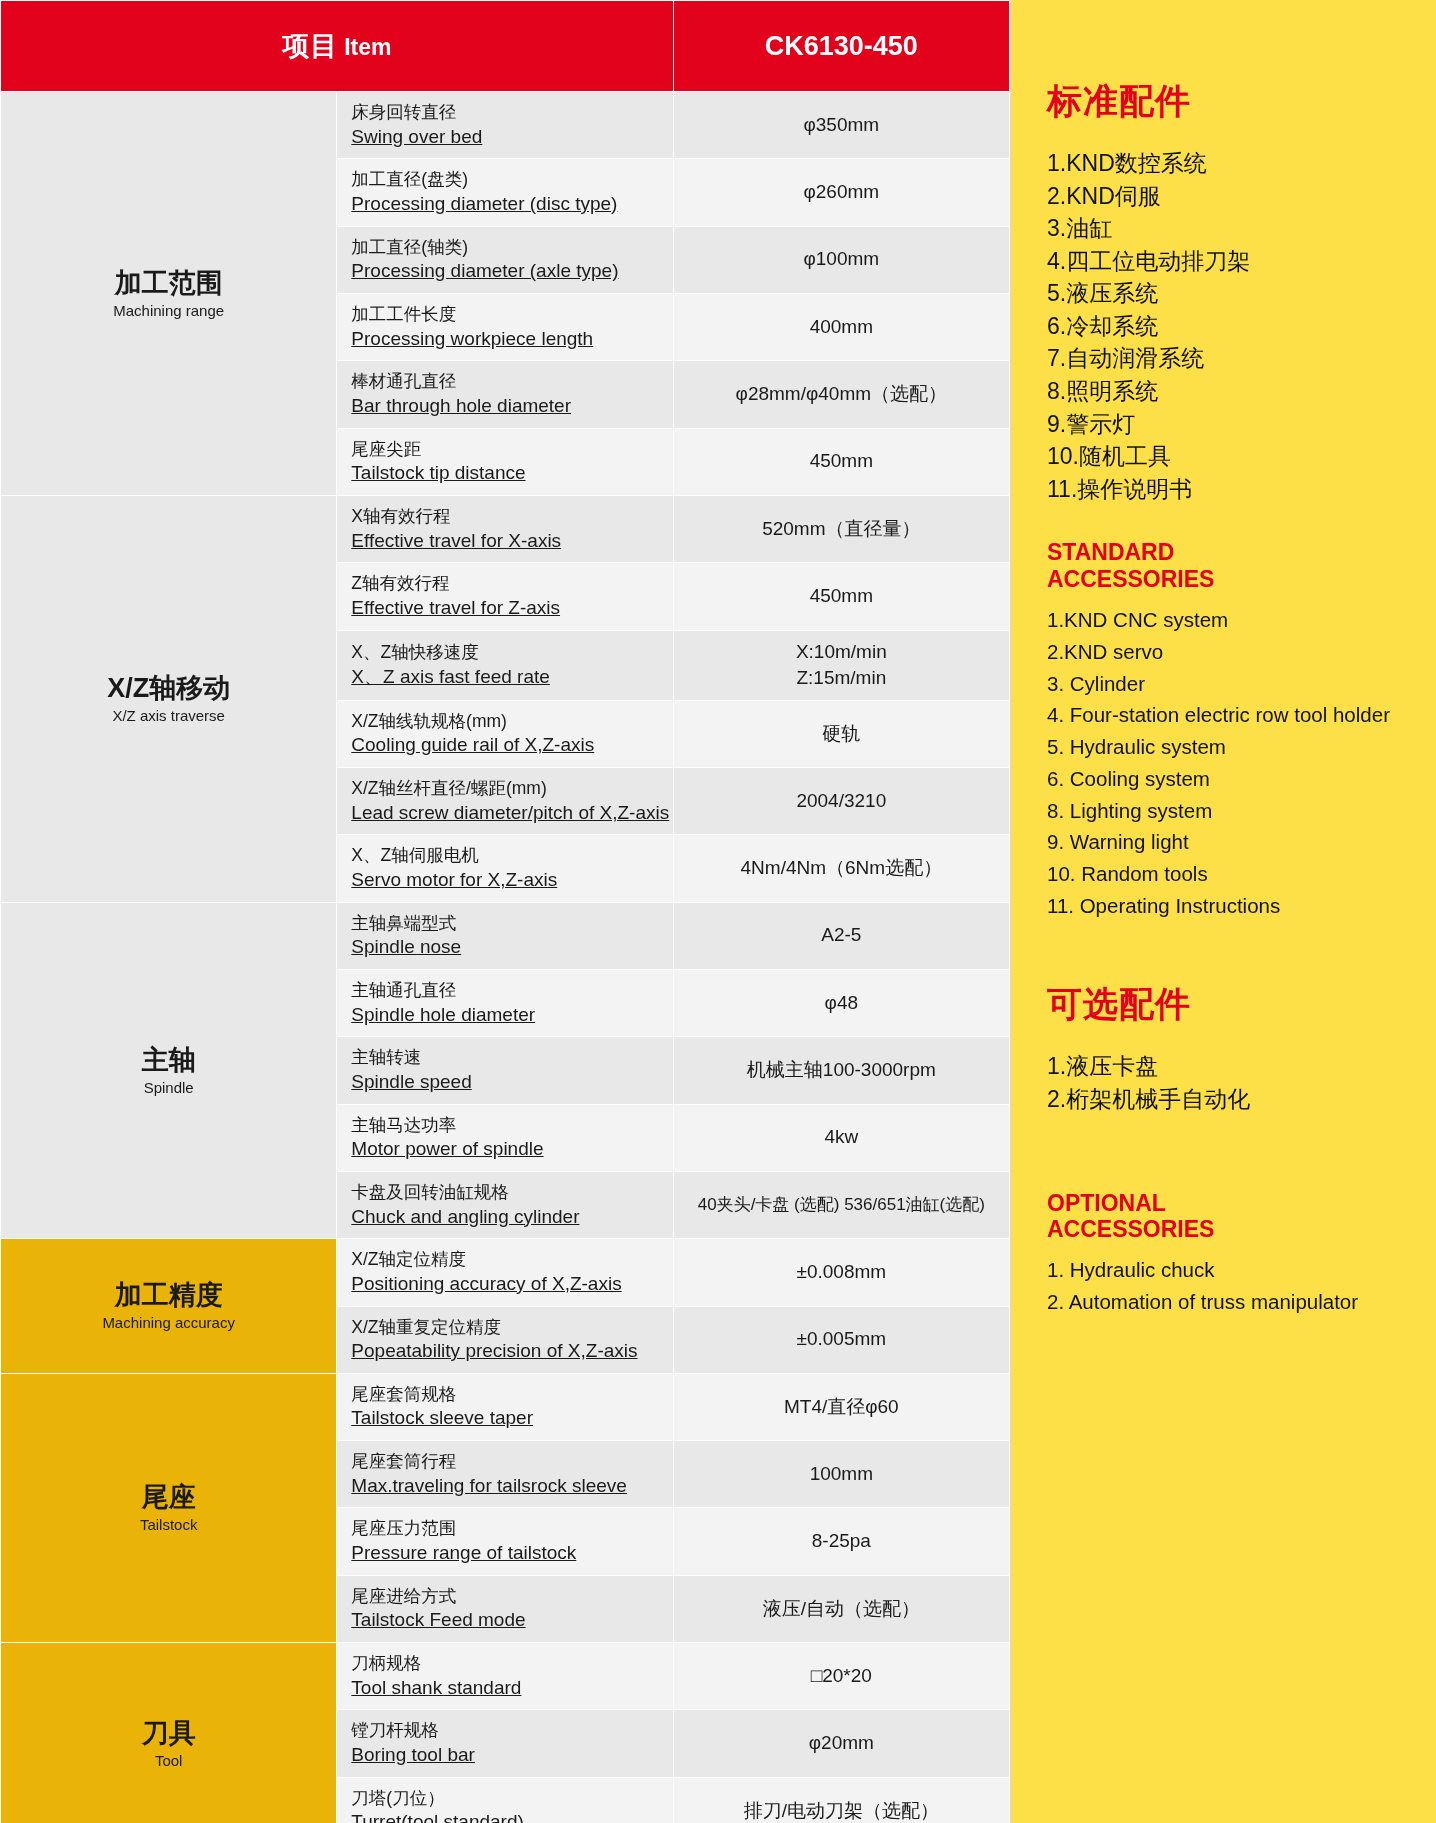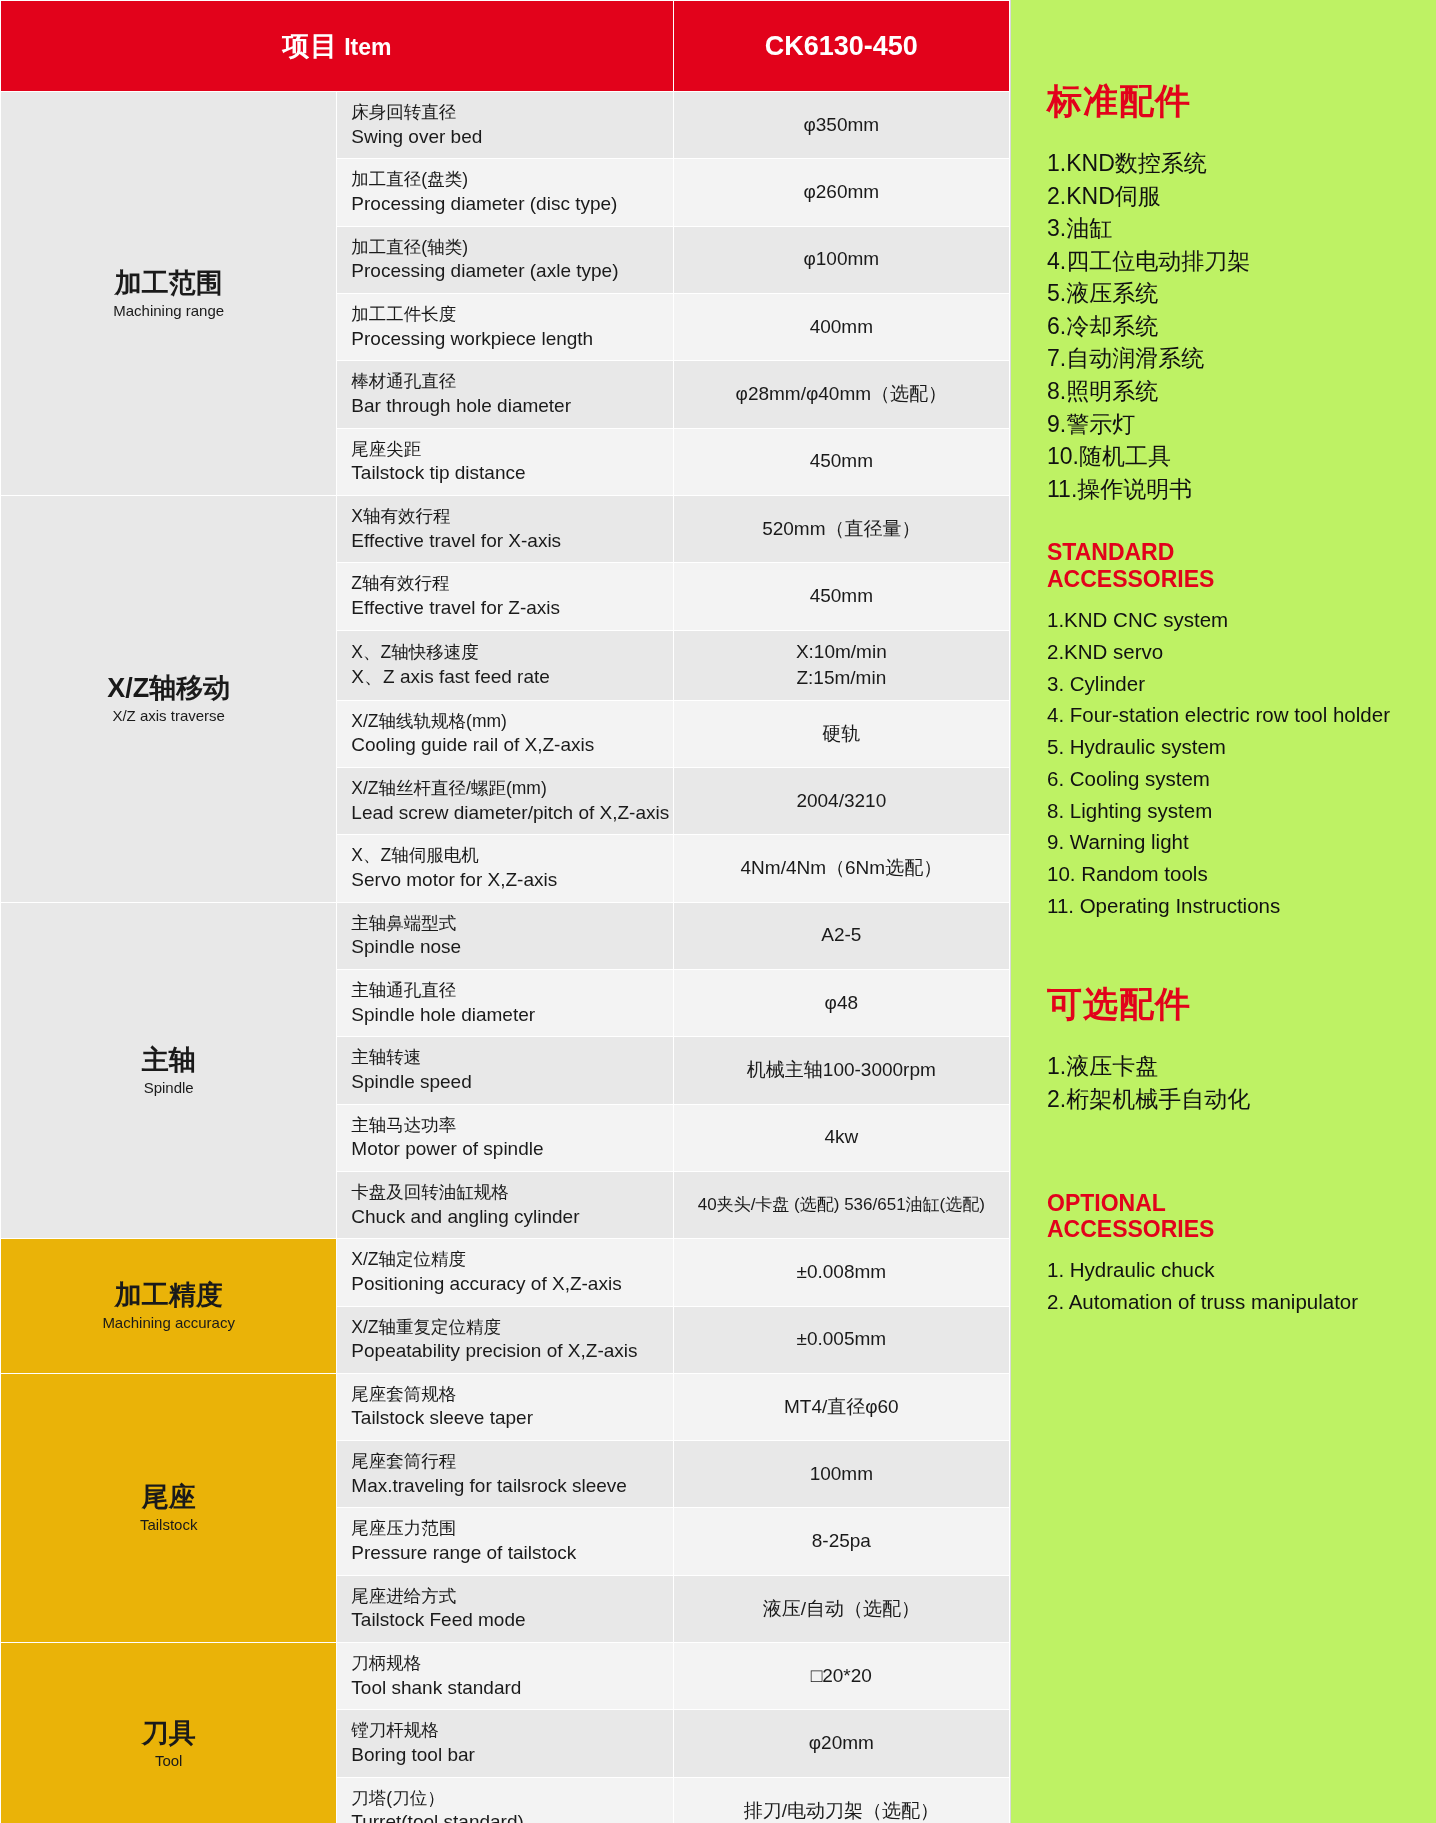--- a/index.html
+++ b/index.html
@@ -86,40 +86,41 @@
   }
   td.item .i-cn {
     font-size: 17.5px;
     line-height: 1.35;
     display: block;
   }
   td.item .i-en {
     font-size: 19px;
     line-height: 1.3;
     display: block;
+    text-decoration: underline;
   }
   
   td.value {
     width: 356px;
     text-align: center;
     background: #e8e8e8;
     font-size: 19px;
     padding: 8px 6px;
     line-height: 1.4;
   }
   td.value .vline { display: block; }
   td.value.small { font-size: 17px; }
   
   tr.alt td.item, tr.alt td.value { background: #f3f3f3; }
   tr.alt td.group { background: #eab308; }
 
   
   .side {
     flex: 1 1 auto;
-    background: #bef264;
+    background: #fde047;
     border-left: 1px solid #d9d9d9;
     padding: 78px 28px 0 36px;
     box-sizing: border-box;
   }
   .side h2 {
     margin: 0 0 22px 0;
     font-size: 35px;
     color: #e2021b;
     font-weight: bold;
     letter-spacing: 1px;

